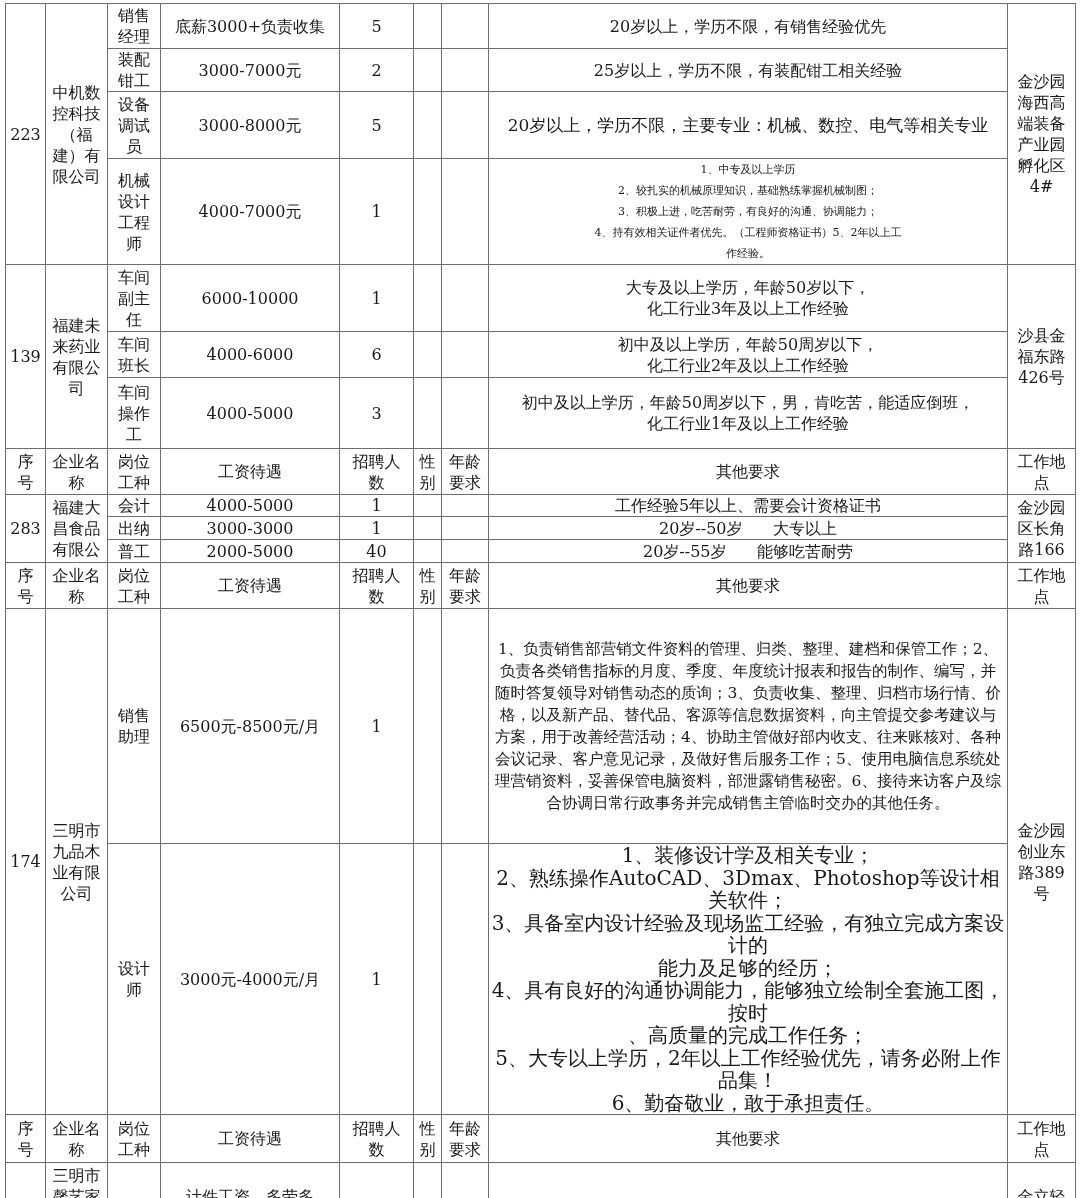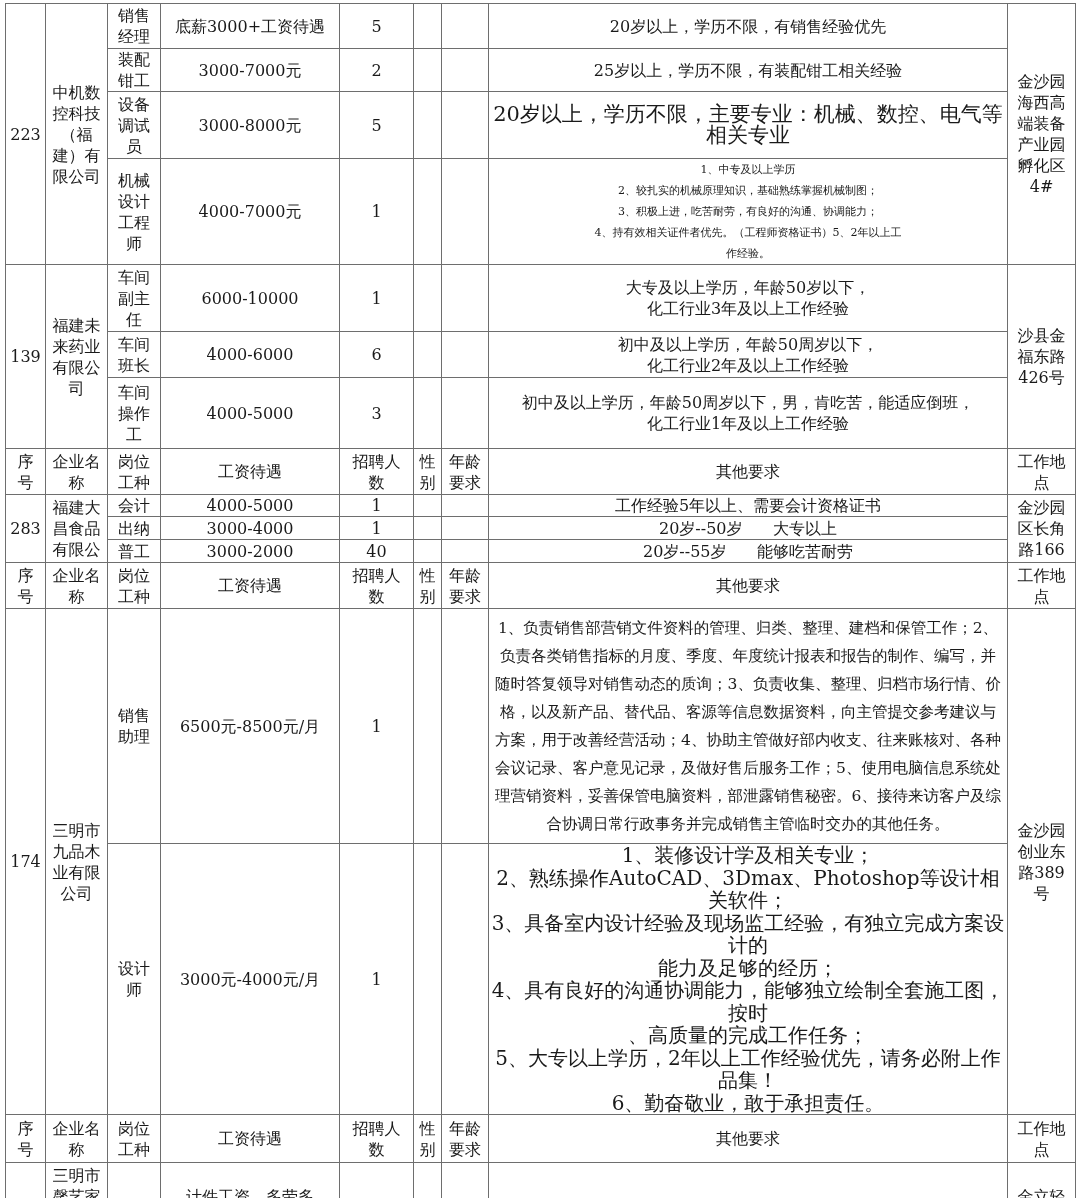--- a/index.html
+++ b/index.html
@@ -41,21 +41,21 @@
 
     <tr style="height:45px">
       <td rowspan="4">223</td>
       <td rowspan="4" class="ml">中机数
 控科技
 （福
 建）有
 限公司</td>
       <td class="ml">销售
 经理</td>
-      <td class="ml">底薪3000+工资待遇</td>
+      <td class="ml">底薪3000+负责收集</td>
       <td>5</td>
       <td></td>
       <td></td>
       <td class="ml">20岁以上，学历不限，有销售经验优先</td>
       <td rowspan="4" class="ml">金沙园
 海西高
 端装备
 产业园
 孵化区
 4#</td>
@@ -70,21 +70,21 @@
       <td class="ml">25岁以上，学历不限，有装配钳工相关经验</td>
     </tr>
     <tr style="height:67px">
       <td class="ml">设备
 调试
 员</td>
       <td class="ml">3000-8000元</td>
       <td>5</td>
       <td></td>
       <td></td>
-      <td class="ml" style="font-size:21px">20岁以上，学历不限，主要专业：机械、数控、电气等相关专业</td>
+      <td class="ml" style="font-size:17px">20岁以上，学历不限，主要专业：机械、数控、电气等相关专业</td>
     </tr>
     <tr style="height:85px">
       <td class="ml">机械
 设计
 工程
 师</td>
       <td class="ml">4000-7000元</td>
       <td>1</td>
       <td></td>
       <td></td>
@@ -165,29 +165,29 @@
       <td>1</td>
       <td></td>
       <td></td>
       <td class="ml">工作经验5年以上、需要会计资格证书</td>
       <td rowspan="3" class="ml tight">金沙园
 区长角
 路166</td>
     </tr>
     <tr style="height:23px">
       <td>出纳</td>
-      <td>3000-4000</td>
+      <td>3000-3000</td>
       <td>1</td>
       <td></td>
       <td></td>
       <td style="white-space:pre">20岁--50岁      大专以上</td>
     </tr>
     <tr style="height:23px">
       <td>普工</td>
-      <td>3000-2000</td>
+      <td>2000-5000</td>
       <td>40</td>
       <td></td>
       <td></td>
       <td style="white-space:pre">20岁--55岁      能够吃苦耐劳</td>
     </tr>
 
     <tr class="hdr" style="height:46px">
       <td class="ml">序
 号</td>
       <td class="ml">企业名
@@ -211,21 +211,21 @@
       <td rowspan="2" class="ml">三明市
 九品木
 业有限
 公司</td>
       <td class="ml">销售
 助理</td>
       <td class="ml">6500元-8500元/月</td>
       <td>1</td>
       <td></td>
       <td></td>
-      <td class="req-center" style="font-size:15.5px; line-height:28px; padding:0 4px">1、负责销售部营销文件资料的管理、归类、整理、建档和保管工作；2、负责各类销售指标的月度、季度、年度统计报表和报告的制作、编写，并随时答复领导对销售动态的质询；3、负责收集、整理、归档市场行情、价格，以及新产品、替代品、客源等信息数据资料，向主管提交参考建议与方案，用于改善经营活动；4、协助主管做好部内收支、往来账核对、各种会议记录、客户意见记录，及做好售后服务工作；5、使用电脑信息系统处理营销资料，妥善保管电脑资料，部泄露销售秘密。6、接待来访客户及综合协调日常行政事务并完成销售主管临时交办的其他任务。</td>
+      <td class="req-center" style="font-size:15.5px; line-height:22px; padding:0 4px">1、负责销售部营销文件资料的管理、归类、整理、建档和保管工作；2、负责各类销售指标的月度、季度、年度统计报表和报告的制作、编写，并随时答复领导对销售动态的质询；3、负责收集、整理、归档市场行情、价格，以及新产品、替代品、客源等信息数据资料，向主管提交参考建议与方案，用于改善经营活动；4、协助主管做好部内收支、往来账核对、各种会议记录、客户意见记录，及做好售后服务工作；5、使用电脑信息系统处理营销资料，妥善保管电脑资料，部泄露销售秘密。6、接待来访客户及综合协调日常行政事务并完成销售主管临时交办的其他任务。</td>
       <td rowspan="2" class="ml">金沙园
 创业东
 路389
 号</td>
     </tr>
     <tr style="height:182px">
       <td class="ml">设计
 师</td>
       <td class="ml">3000元-4000元/月</td>
       <td>1</td>

